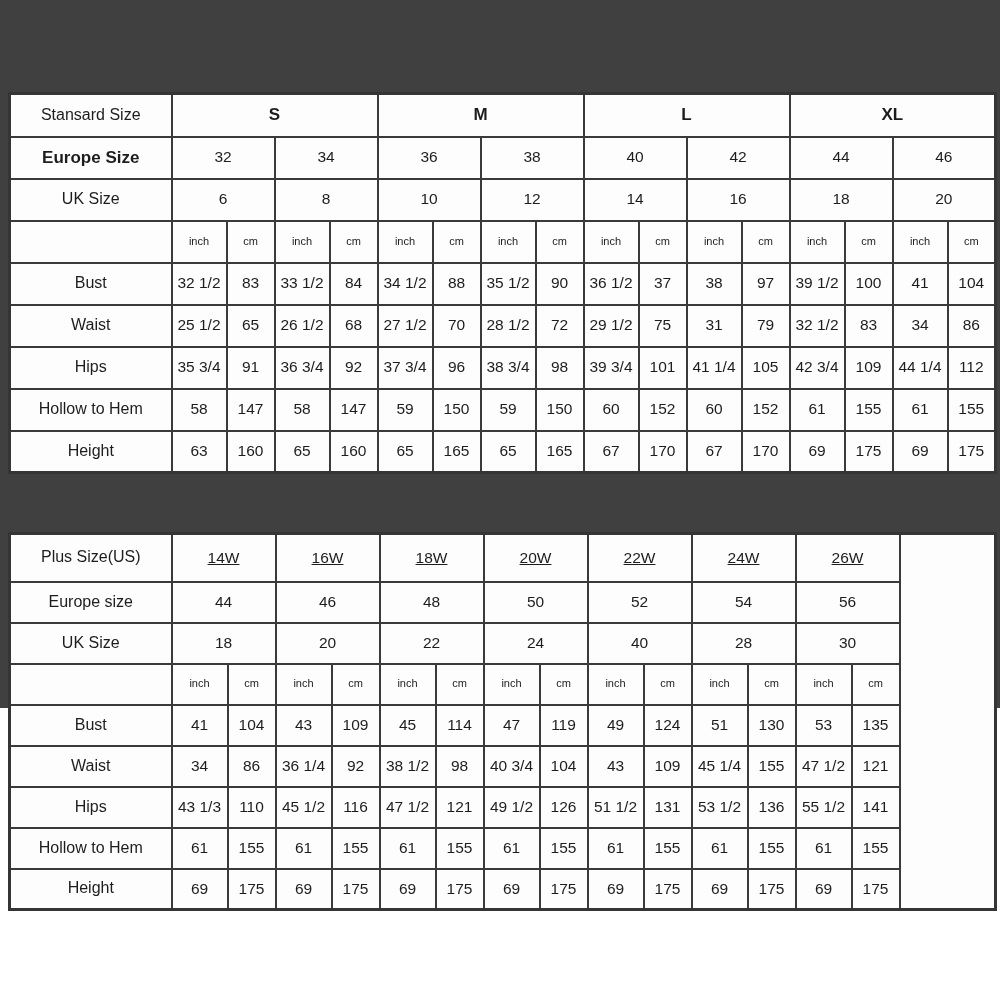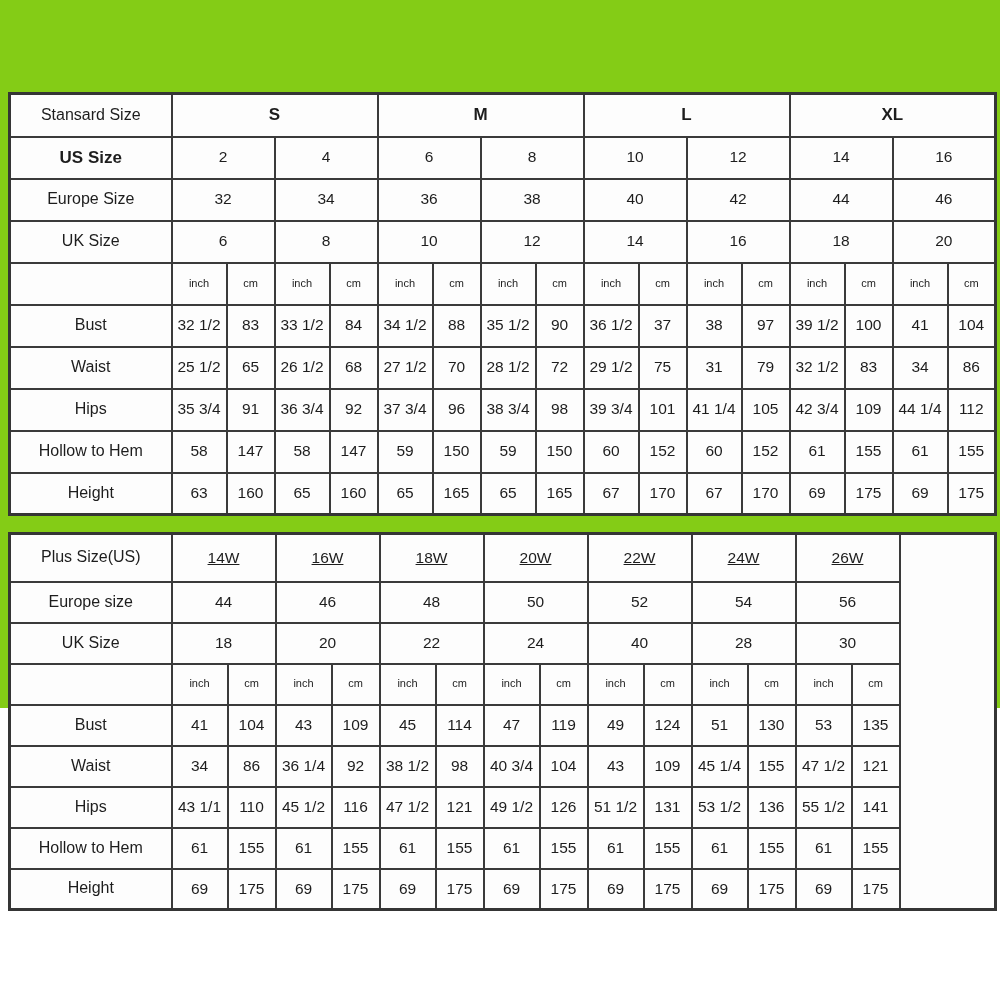--- a/index.html
+++ b/index.html
@@ -3,21 +3,21 @@
 <meta charset="utf-8">
 <style>
   * { box-sizing: border-box; }
   html, body {
     margin: 0; padding: 0;
     width: 1000px; height: 1000px;
     background: #ffffff;
     font-family: "Liberation Sans", "DejaVu Sans", sans-serif;
     color: #1d1d1d;
   }
-  .stage { position: relative; width: 1000px; height: 708px; background:#84cc16; }
+  .stage { position: relative; width: 1000px; height: 708px; background:#404040; }
 
   table.size-chart {
     position: absolute;
     left: 8px;
     border-collapse: collapse;
     table-layout: fixed;
     border: 3px solid #353535;
     background: #fdfdfd;
   }
   #standard-table { top: 92px; }
@@ -74,31 +74,20 @@
         <col style="width: 55px;">
         <col style="width: 48px;">
       </colgroup>
     <tbody>
         <tr>
           <th class="corner lbl">Stansard Size</th>
           <th class="grp" colspan="4">S</th>
           <th class="grp" colspan="4">M</th>
           <th class="grp" colspan="4">L</th>
           <th class="grp" colspan="4">XL</th>
-        </tr>
-        <tr>
-          <th class="lbl">US Size</th>
-          <td colspan="2">2</td>
-          <td colspan="2">4</td>
-          <td colspan="2">6</td>
-          <td colspan="2">8</td>
-          <td colspan="2">10</td>
-          <td colspan="2">12</td>
-          <td colspan="2">14</td>
-          <td colspan="2">16</td>
         </tr>
         <tr>
           <th class="lbl">Europe Size</th>
           <td colspan="2">32</td>
           <td colspan="2">34</td>
           <td colspan="2">36</td>
           <td colspan="2">38</td>
           <td colspan="2">40</td>
           <td colspan="2">42</td>
           <td colspan="2">44</td>
@@ -329,21 +318,21 @@
           <td>104</td>
           <td>43</td>
           <td>109</td>
           <td>45 1/4</td>
           <td>155</td>
           <td>47 1/2</td>
           <td>121</td>
         </tr>
         <tr>
           <th class="lbl">Hips</th>
-          <td>43 1/1</td>
+          <td>43 1/3</td>
           <td>110</td>
           <td>45 1/2</td>
           <td>116</td>
           <td>47 1/2</td>
           <td>121</td>
           <td>49 1/2</td>
           <td>126</td>
           <td>51 1/2</td>
           <td>131</td>
           <td>53 1/2</td>

